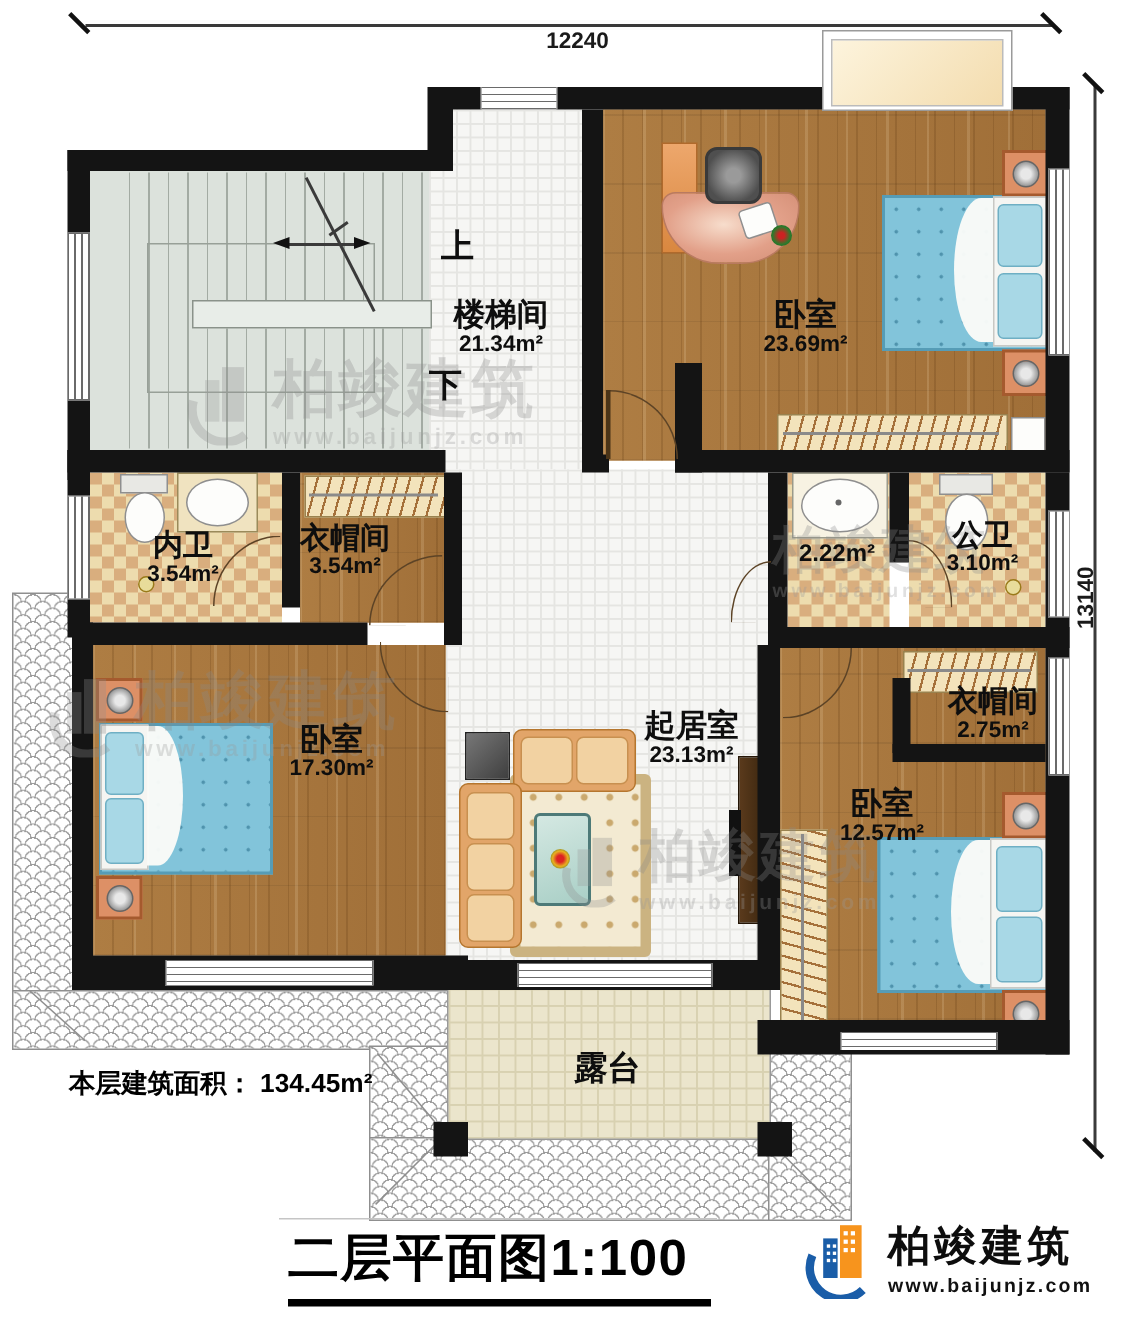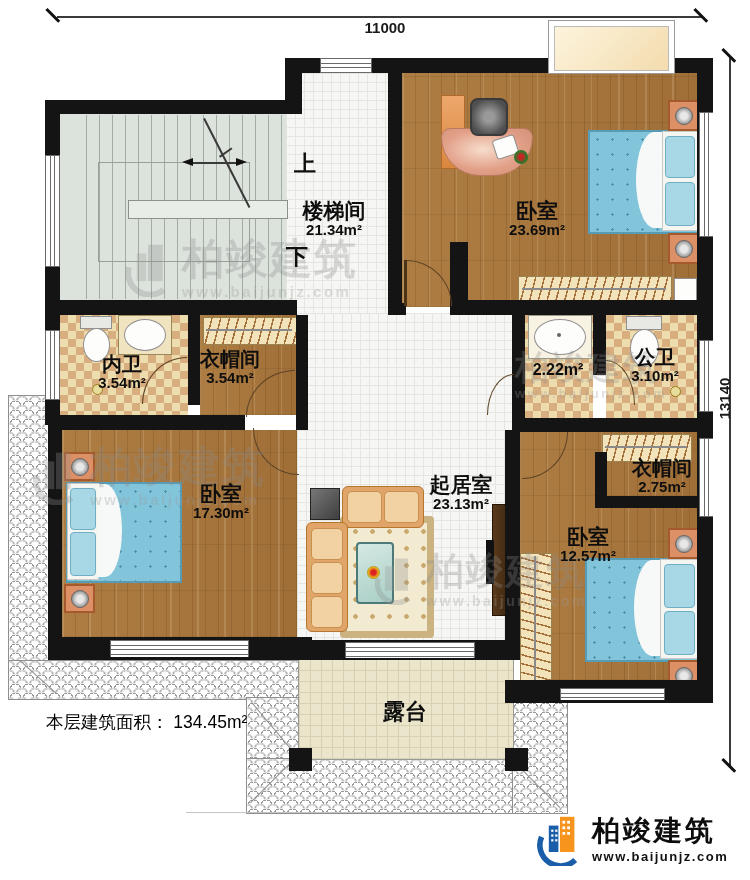--- a/index.html
+++ b/index.html
@@ -67,21 +67,21 @@
   .rname{font-size:21px;font-weight:bold;line-height:1.05;}
   .rarea{font-size:15px;font-weight:bold;line-height:1.1;}
   .biglab{font-size:22px;font-weight:bold;}
   .dimtext{position:absolute;font-size:15px;font-weight:bold;color:#1a1a1a;z-index:50;}
   .dimline{position:absolute;background:#3a3a3a;z-index:45;}
   .tick{position:absolute;width:18px;height:2.5px;background:#111;transform:rotate(45deg);z-index:46;}
   .wm{position:absolute;display:flex;align-items:center;gap:8px;opacity:.3;z-index:40;pointer-events:none;}
   .wm .col{display:flex;flex-direction:column;line-height:1;}
   .wm .t1{font-weight:bold;color:#8a8a8a;letter-spacing:2px;}
   .wm .t2{font-weight:bold;color:#9a9a9a;letter-spacing:2.5px;}
-  #infoblock{position:absolute;left:46px;top:706px;z-index:50;color:#000;font-weight:normal;font-size:17.5px;line-height:1.85;}
+  #infoblock{position:absolute;left:46px;top:706px;z-index:50;color:#000;font-weight:bold;font-size:17.5px;line-height:1.85;}
   #titleblock{position:absolute;left:192px;top:816px;z-index:50;}
   #titleblock .tmain{font-size:34px;font-weight:bold;color:#000;letter-spacing:1px;}
   #titleblock .trule{height:5px;background:#000;width:282px;margin-top:4px;}
   #brand{position:absolute;left:536px;top:814px;display:flex;align-items:center;gap:8px;z-index:50;}
   #brand .bname{font-size:28px;font-weight:bold;color:#0d0d0d;letter-spacing:3px;line-height:1;}
   #brand .burl{font-size:13px;font-weight:bold;color:#111;letter-spacing:1.5px;margin-top:4px;}
 </style>
 </head>
 <body>
 
@@ -333,30 +333,36 @@
   </div>
   <div class="rlabel" style="left:405px;top:712px;">
     <div class="rname" style="font-size:22px;">露台</div>
   </div>
   <div class="rlabel biglab" style="left:305px;top:164px;">上</div>
   <div class="rlabel biglab" style="left:297px;top:257px;">下</div>
 
   <div class="dimline" style="left:57px;top:16px;width:646px;height:1.5px;"></div>
   <div class="tick" style="left:44px;top:14px;"></div>
   <div class="tick" style="left:692px;top:14px;"></div>
-  <div class="dimtext" style="left:355px;top:19px;width:60px;text-align:center;">11000</div>
+  <div class="dimtext" style="left:355px;top:19px;width:60px;text-align:center;">12240</div>
   <div class="dimline" style="left:729px;top:57px;width:1.5px;height:711px;"></div>
   <div class="tick" style="left:720px;top:54px;"></div>
   <div class="tick" style="left:720px;top:764px;"></div>
   <div class="dimtext" style="left:694px;top:390px;width:60px;text-align:center;transform:rotate(-90deg);">13140</div>
 
   <div id="infoblock">
     <div>本层建筑面积： 134.45m²</div>
   </div>
   <div class="abs" style="left:186px;top:812px;width:292px;height:1px;background:#c5c5c5;z-index:50;"></div>
+  <div id="titleblock">
+    <div class="tmain">
+      <span>二层平面图</span><span>1:100</span>
+    </div>
+    <div class="trule"></div>
+  </div>
   <div id="brand">
     <svg width="48" height="52" viewBox="0 0 60 64">
       <path d="M7 28 A26 26 0 0 0 49 57" fill="none" stroke="#1a5da8" stroke-width="7"></path>
       <rect x="30" y="3" width="18" height="44" fill="#f7941d"></rect>
       <rect x="33" y="8" width="3.5" height="3.5" fill="#fff"></rect>
         <rect x="39" y="8" width="3.5" height="3.5" fill="#fff"></rect>
       <rect x="33" y="15" width="3.5" height="3.5" fill="#fff"></rect>
         <rect x="39" y="15" width="3.5" height="3.5" fill="#fff"></rect>
       <rect x="33" y="22" width="3.5" height="3.5" fill="#fff"></rect>
         <rect x="39" y="22" width="3.5" height="3.5" fill="#fff"></rect>

